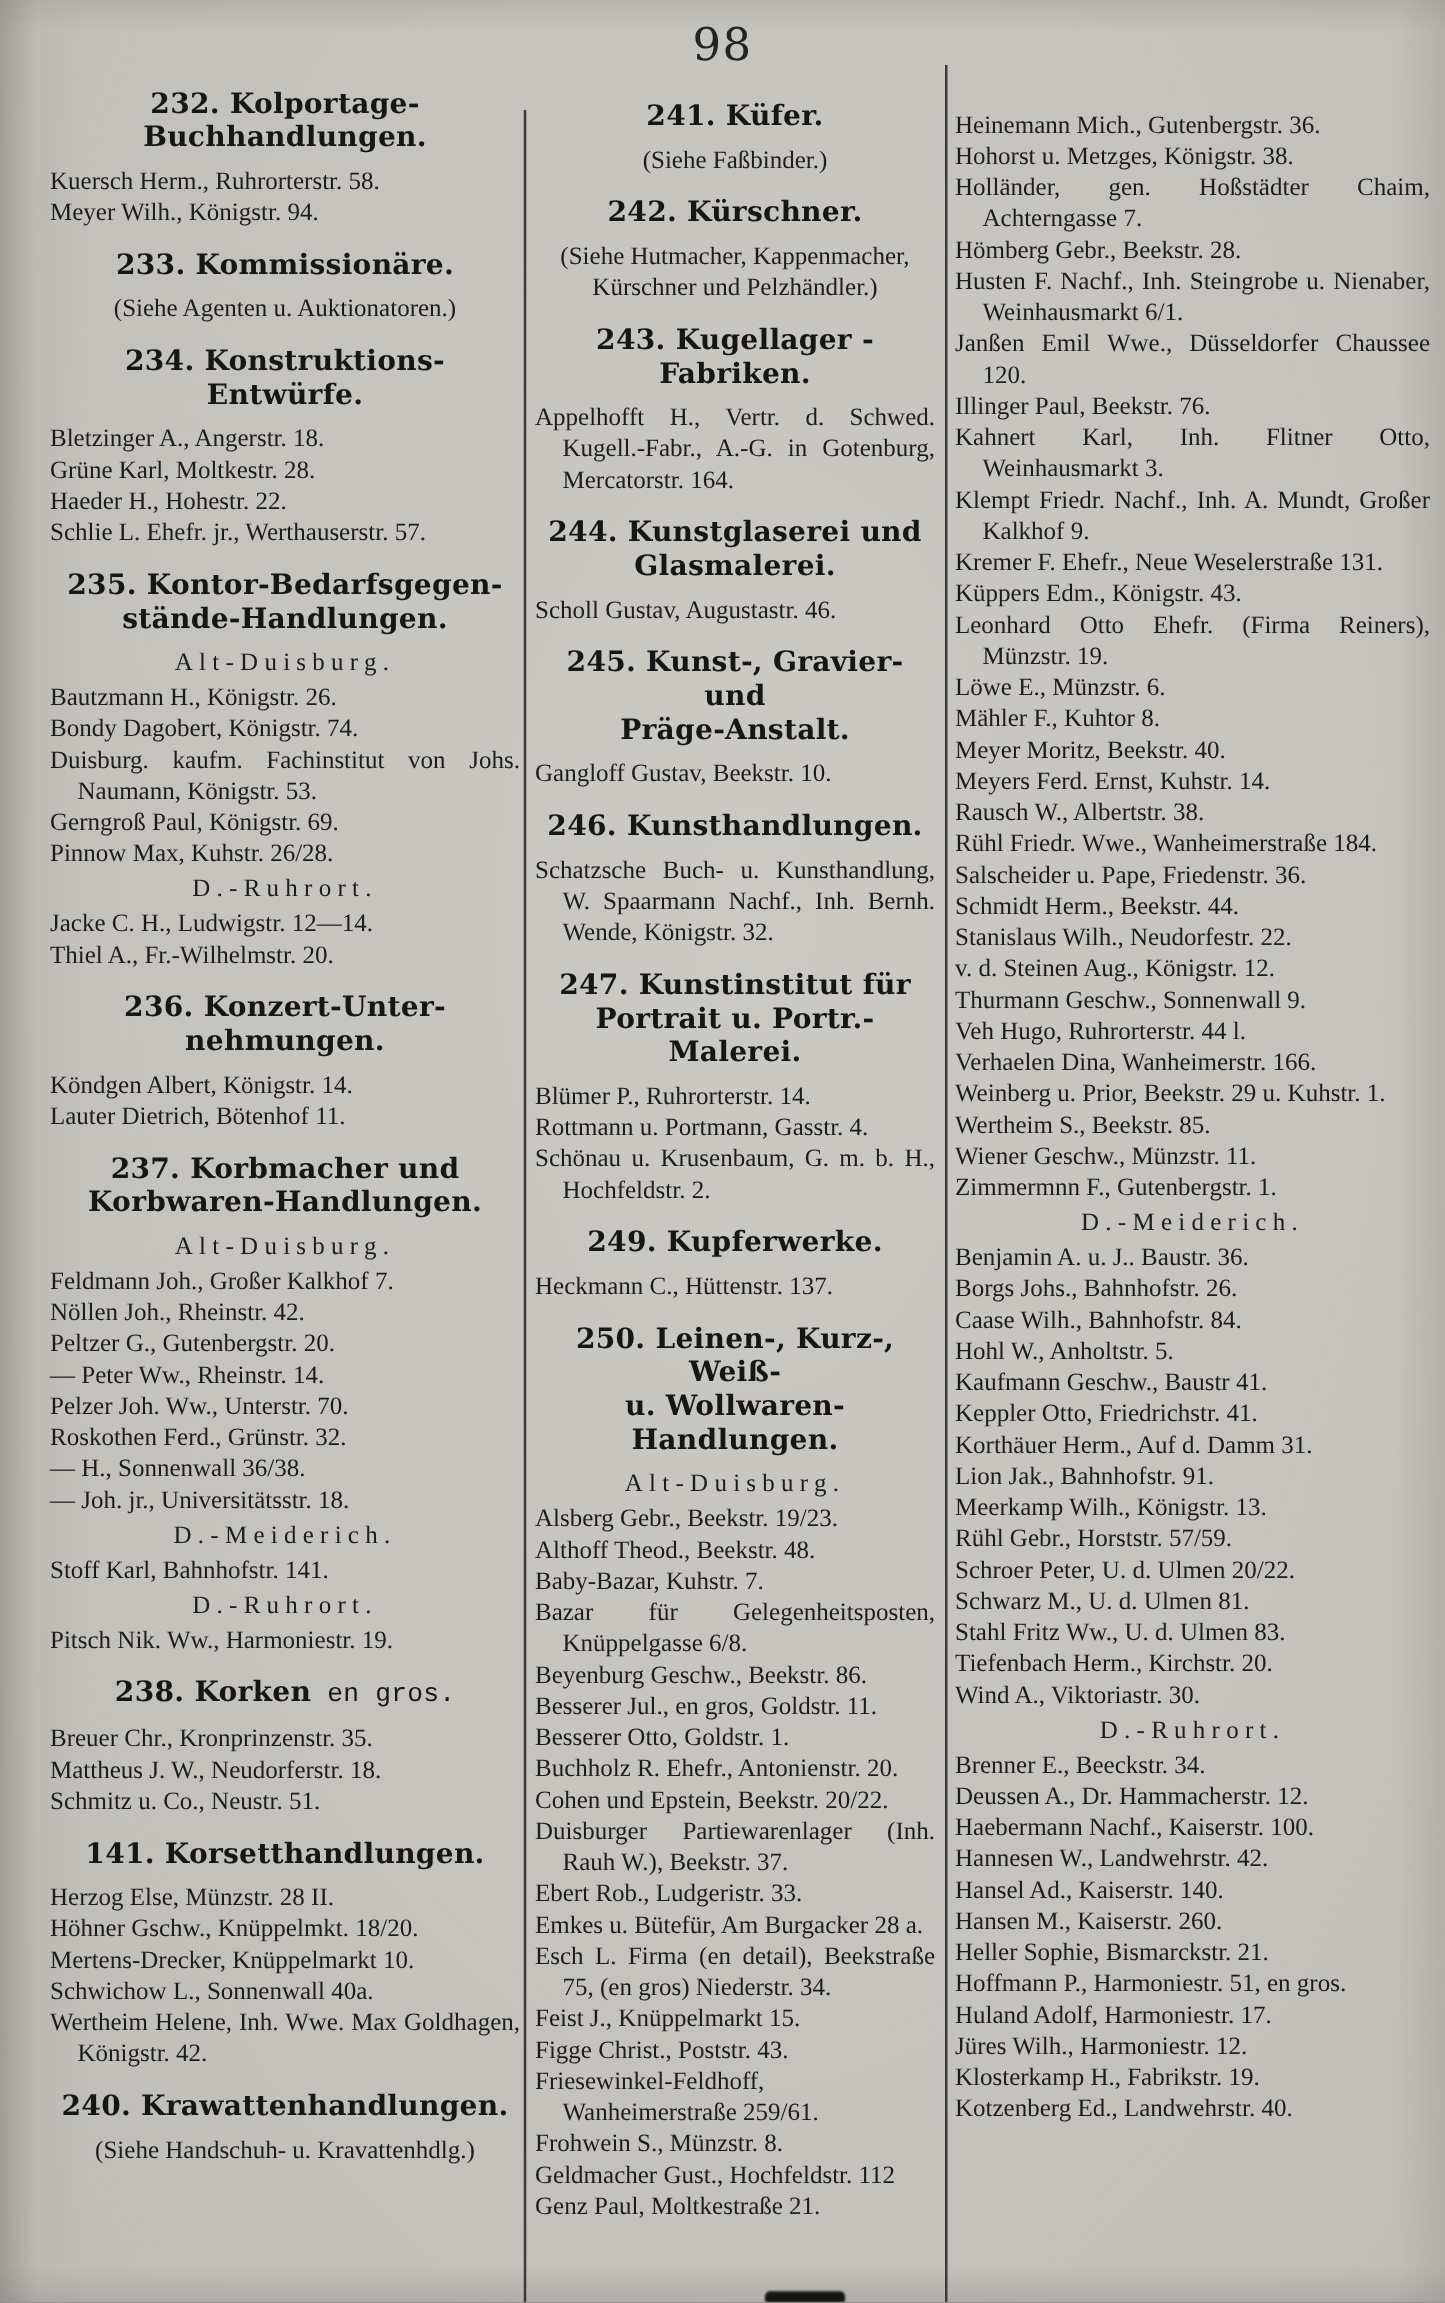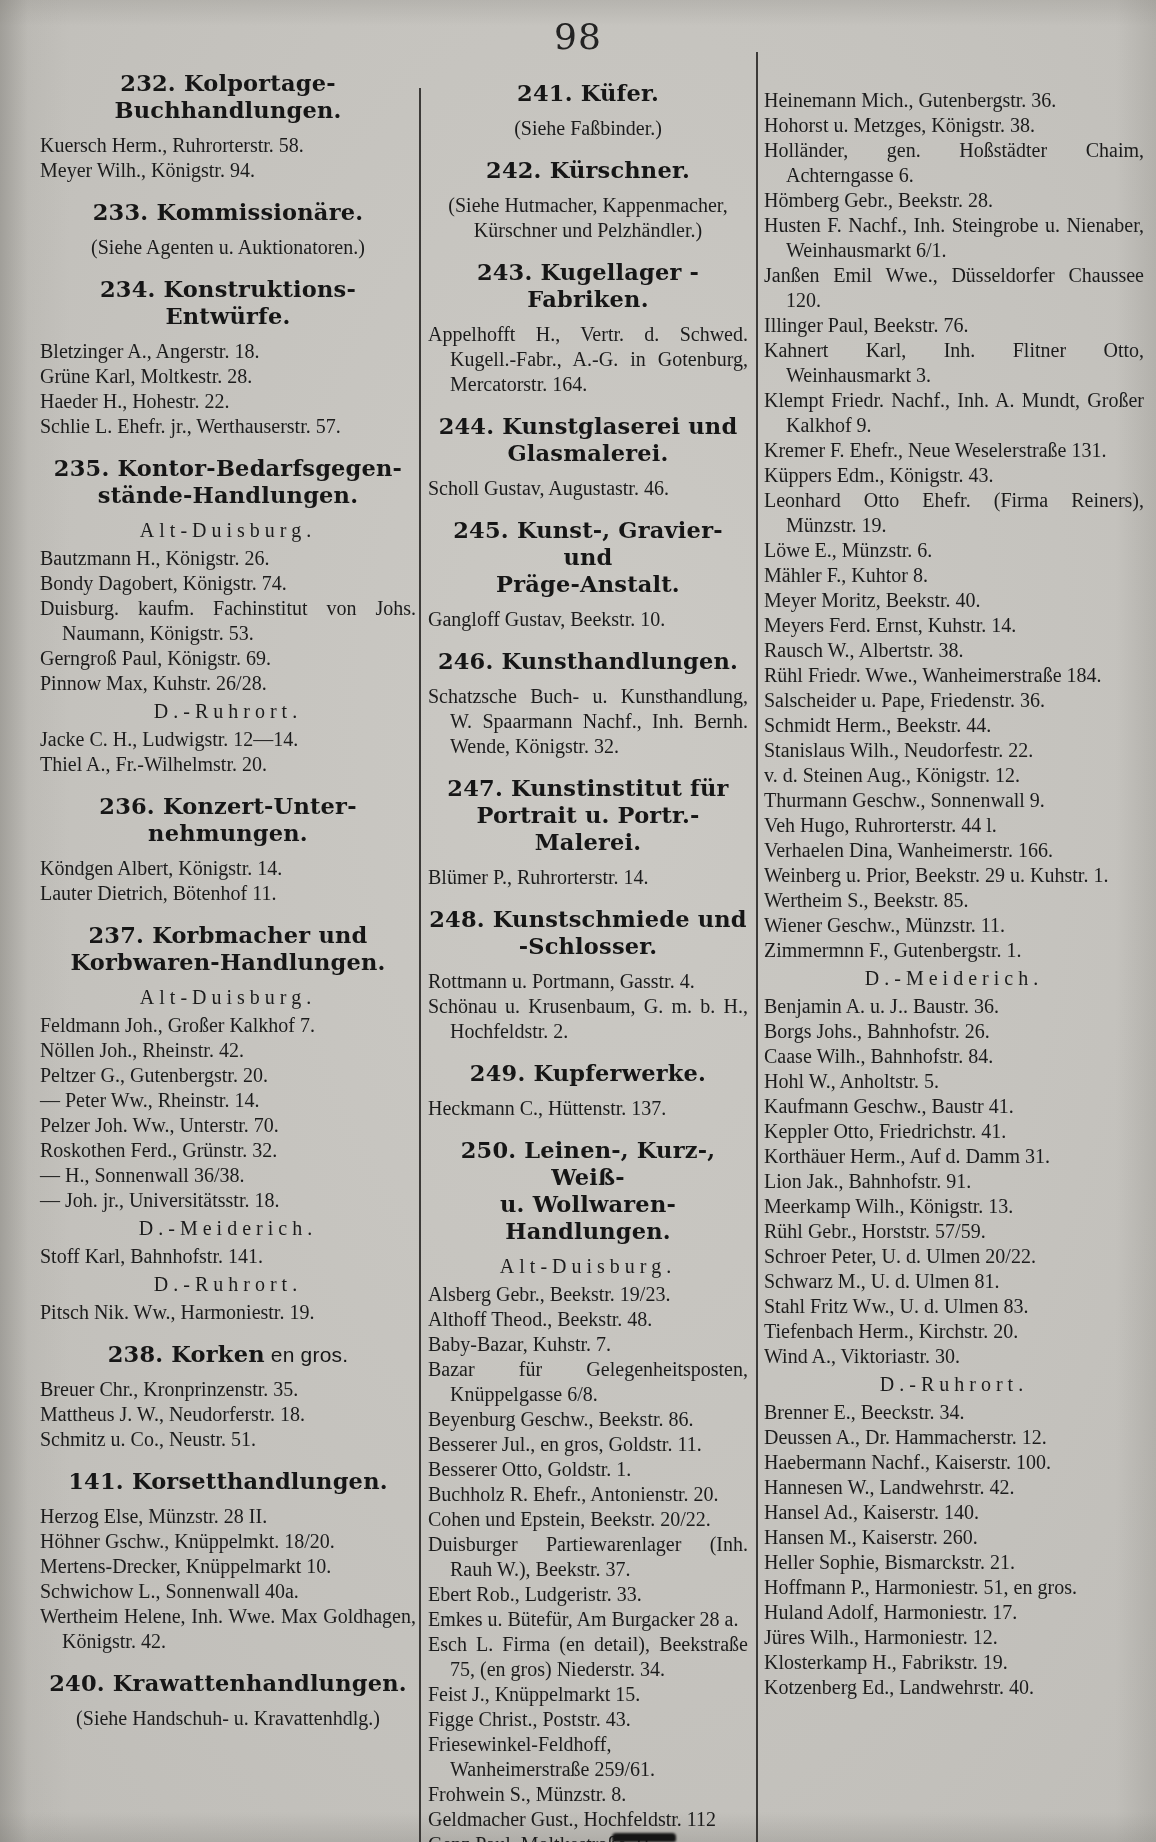--- a/index.html
+++ b/index.html
@@ -40,21 +40,21 @@
   .heading{
     font-family:"DejaVu Serif", serif;
     font-weight:bold;
     font-size:22.5px; line-height:27px;
     text-align:center;
     color:#161616;
     margin:16px 0 9px;
     letter-spacing:.2px;
   }
   .heading:first-child{margin-top:0;}
-  .heading-suffix{font-family:Liberation Sans, sans-serif; font-weight:normal; font-size:21px;}
+  .heading-suffix{font-family:Liberation Mono, monospace; font-weight:normal; font-size:21px;}
   .place{
     font-size:20px; line-height:25px;
     text-align:center;
     letter-spacing:5px;
     margin:3px 0 3px;
   }
   .artifact{
     position:absolute; left:612px; top:1833px;
     width:64px; height:9px; background:#151515;
     border-radius:4px 4px 2px 2px;
@@ -127,21 +127,20 @@
       <div class="block heading">243. Kugellager - Fabriken.</div>
       <div class="block entry">Appelhofft H., Vertr. d. Schwed. Kugell.-Fabr., A.-G. in Gotenburg, Mercatorstr. 164.</div>
       <div class="block heading">244. Kunstglaserei und<br>Glasmalerei.</div>
       <div class="block entry">Scholl Gustav, Augustastr. 46.</div>
       <div class="block heading">245. Kunst-, Gravier- und<br>Präge-Anstalt.</div>
       <div class="block entry">Gangloff Gustav, Beekstr. 10.</div>
       <div class="block heading">246. Kunsthandlungen.</div>
       <div class="block entry">Schatzsche Buch- u. Kunsthandlung, W. Spaarmann Nachf., Inh. Bernh. Wende, Königstr. 32.</div>
       <div class="block heading">247. Kunstinstitut für<br>Portrait u. Portr.-Malerei.</div>
       <div class="block entry">Blümer P., Ruhrorterstr. 14.</div>
-      <div class="block heading">248. Kunstschmiede und<br>-Schlosser.</div>
       <div class="block entry">Rottmann u. Portmann, Gasstr. 4.</div>
       <div class="block entry">Schönau u. Krusenbaum, G. m. b. H., Hochfeldstr. 2.</div>
       <div class="block heading">249. Kupferwerke.</div>
       <div class="block entry">Heckmann C., Hüttenstr. 137.</div>
       <div class="block heading">250. Leinen-, Kurz-, Weiß-<br>u. Wollwaren-Handlungen.</div>
       <div class="block place">Alt-Duisburg.</div>
       <div class="block entry">Alsberg Gebr., Beekstr. 19/23.</div>
       <div class="block entry">Althoff Theod., Beekstr. 48.</div>
       <div class="block entry">Baby-Bazar, Kuhstr. 7.</div>
       <div class="block entry">Bazar für Gelegenheitsposten, Knüppelgasse 6/8.</div>
@@ -157,21 +156,21 @@
       <div class="block entry">Feist J., Knüppelmarkt 15.</div>
       <div class="block entry">Figge Christ., Poststr. 43.</div>
       <div class="block entry">Friesewinkel-Feldhoff, Wanheimerstraße 259/61.</div>
       <div class="block entry">Frohwein S., Münzstr. 8.</div>
       <div class="block entry">Geldmacher Gust., Hochfeldstr. 112</div>
       <div class="block entry">Genz Paul, Moltkestraße 21.</div>
     </div>
   <div class="col col-3" id="col3">
       <div class="block entry">Heinemann Mich., Gutenbergstr. 36.</div>
       <div class="block entry">Hohorst u. Metzges, Königstr. 38.</div>
-      <div class="block entry">Holländer, gen. Hoßstädter Chaim, Achterngasse 6.</div>
+      <div class="block entry">Holländer, gen. Hoßstädter Chaim, Achterngasse 7.</div>
       <div class="block entry">Hömberg Gebr., Beekstr. 28.</div>
       <div class="block entry">Husten F. Nachf., Inh. Steingrobe u. Nienaber, Weinhausmarkt 6/1.</div>
       <div class="block entry">Janßen Emil Wwe., Düsseldorfer Chaussee 120.</div>
       <div class="block entry">Illinger Paul, Beekstr. 76.</div>
       <div class="block entry">Kahnert Karl, Inh. Flitner Otto, Weinhausmarkt 3.</div>
       <div class="block entry">Klempt Friedr. Nachf., Inh. A. Mundt, Großer Kalkhof 9.</div>
       <div class="block entry">Kremer F. Ehefr., Neue Weselerstraße 131.</div>
       <div class="block entry">Küppers Edm., Königstr. 43.</div>
       <div class="block entry">Leonhard Otto Ehefr. (Firma Reiners), Münzstr. 19.</div>
       <div class="block entry">Löwe E., Münzstr. 6.</div>

